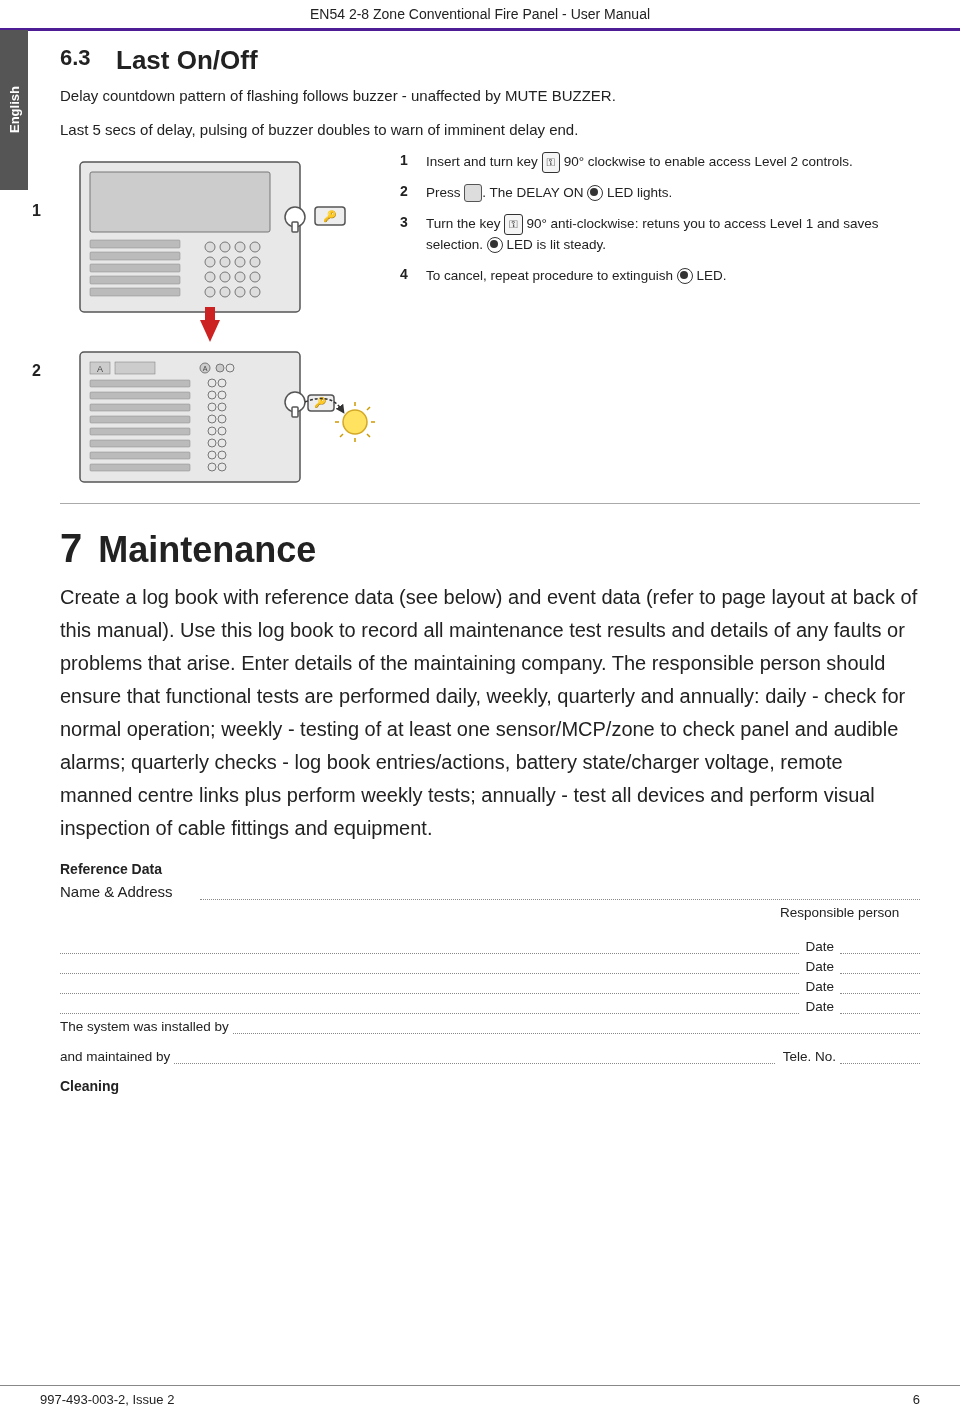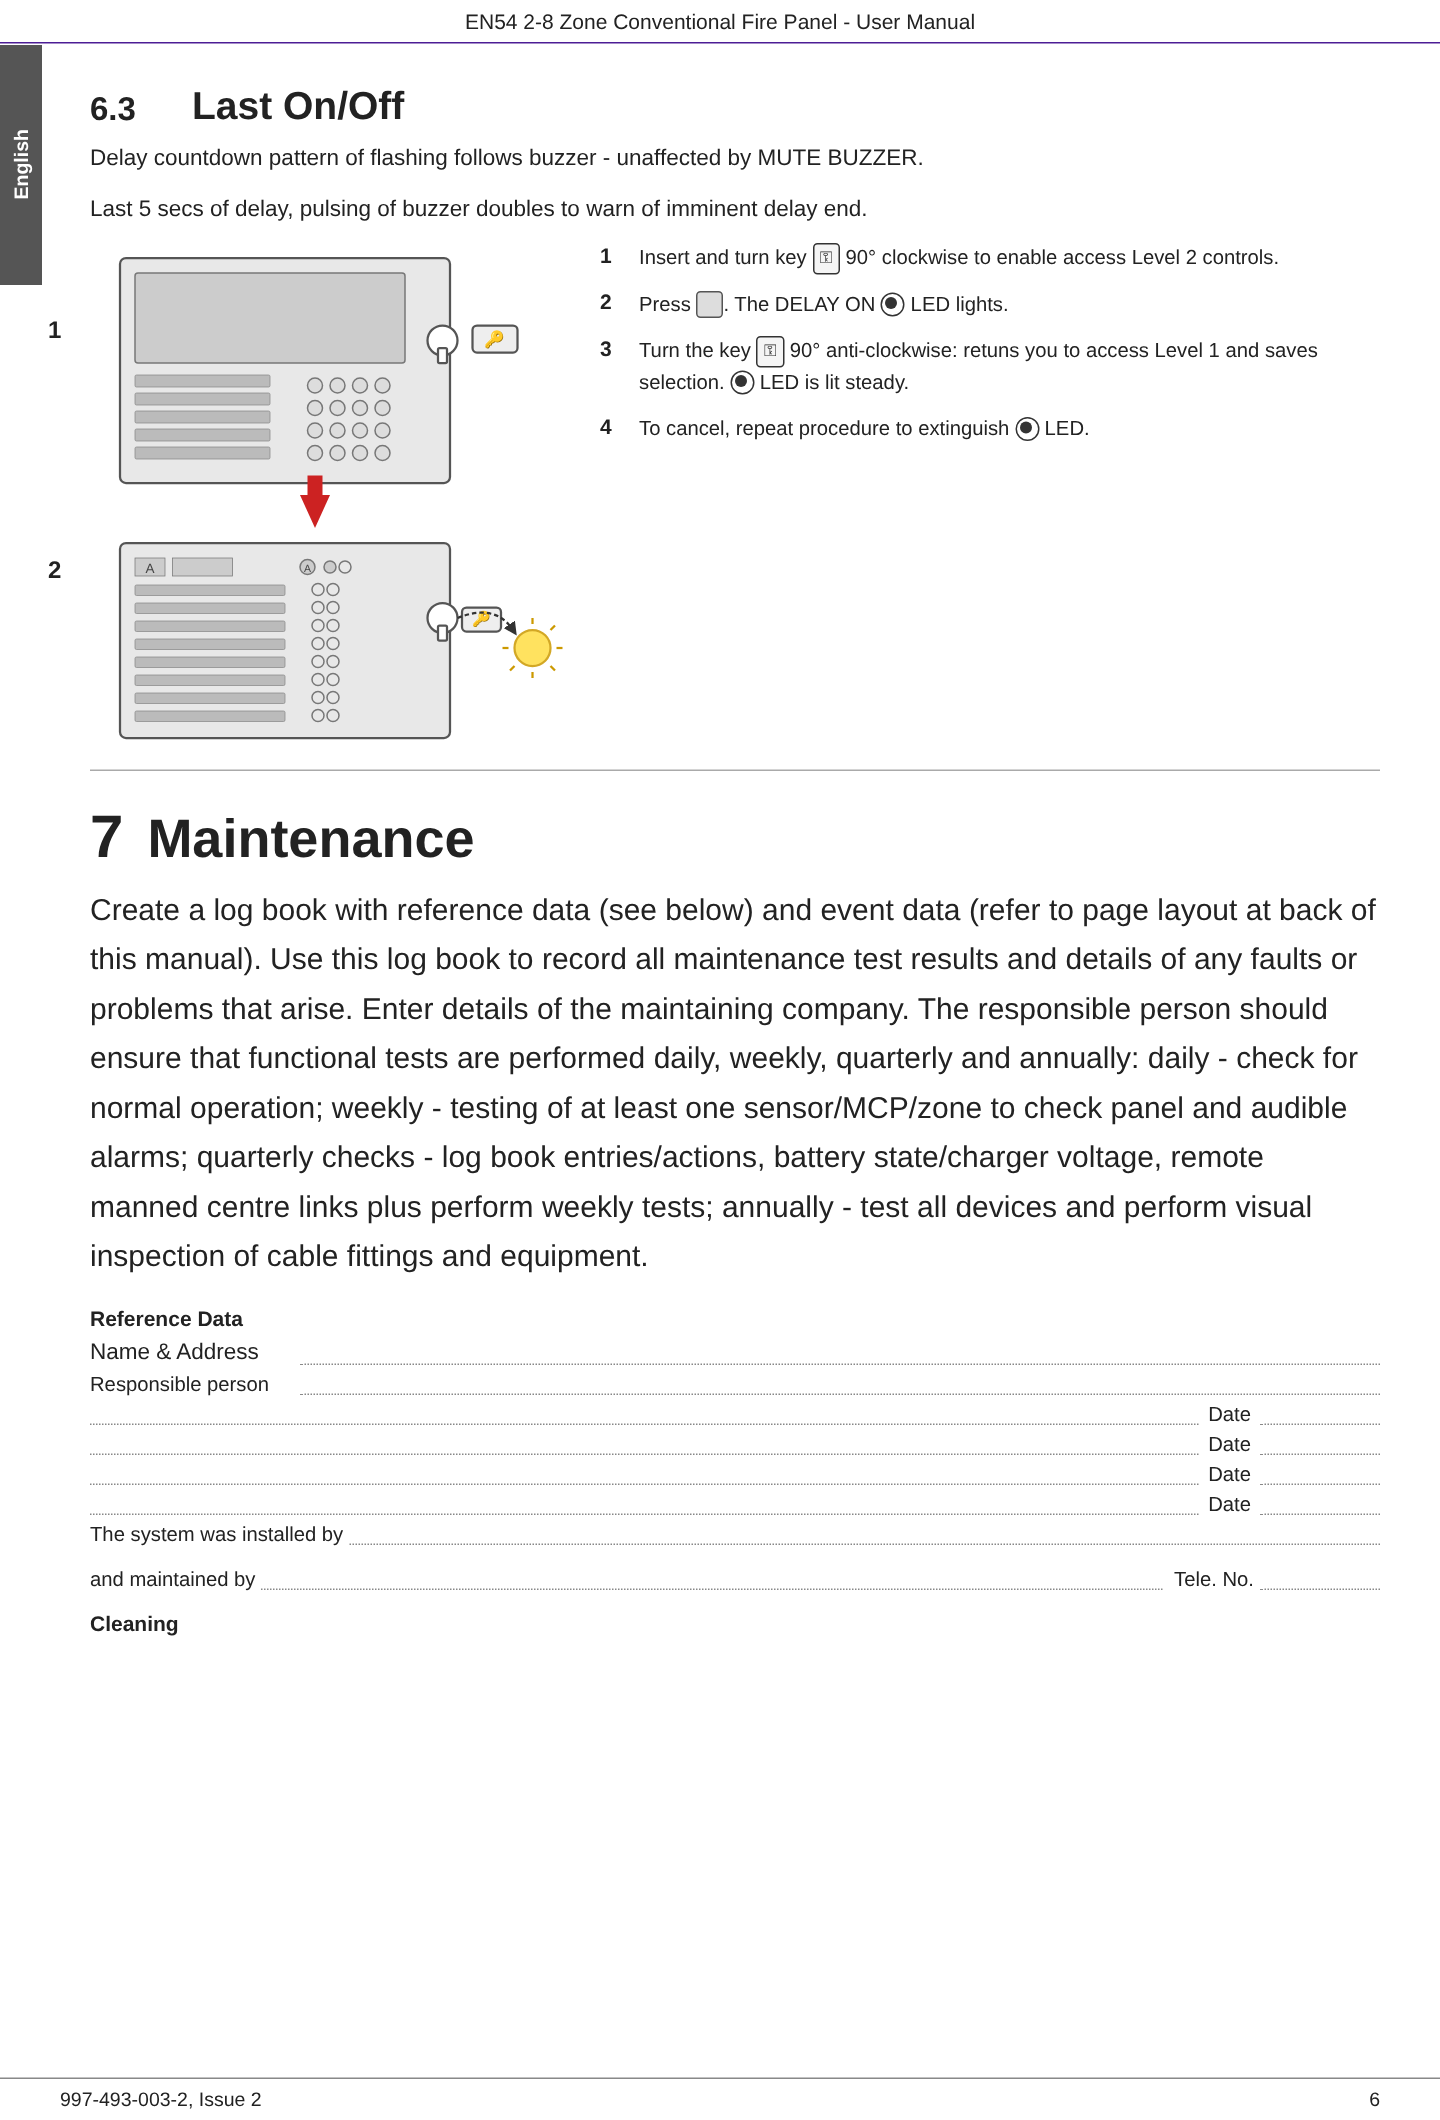--- a/index.html
+++ b/index.html
@@ -8,21 +8,21 @@
       background: #fff;
       color: #222;
       width: 960px;
       min-height: 1413px;
       position: relative;
       font-size: 14px;
     }
 
     
     .title-bar {
-      border-bottom: 1px solid #4c1d95;
+      border-bottom: 3px solid #4c1d95;
       text-align: center;
       padding: 6px 0;
       font-size: 14px;
       color: #222;
     }
 
     
     .footer {
       border-top: 1px solid #888;
       display: flex;
@@ -59,23 +59,23 @@
     .main-content {
       margin-left: 40px;
       margin-right: 20px;
       padding: 0 20px;
       padding-bottom: 40px;
     }
 
     
     .section-header {
       display: flex;
-      align-items: flex-end;
-      gap: 28px;
-      margin-top: 26px;
+      align-items: flex-start;
+      gap: 16px;
+      margin-top: 14px;
       margin-bottom: 8px;
     }
 
     .section-number {
       font-size: 22px;
       font-weight: bold;
       min-width: 40px;
     }
 
     .section-title {
@@ -410,21 +410,21 @@
   <div class="maintenance-body">Create a log book with reference data (see below) and event data (refer to page layout at back of this manual). Use this log book to record all maintenance test results and details of any faults or problems that arise. Enter details of the maintaining company. The responsible person should ensure that functional tests are performed daily, weekly, quarterly and annually: daily - check for normal operation; weekly - testing of at least one sensor/MCP/zone to check panel and audible alarms; quarterly checks - log book entries/actions, battery state/charger voltage, remote manned centre links plus perform weekly tests; annually - test all devices and perform visual inspection of cable fittings and equipment.</div>
 
   <div class="reference-section">
     <div class="reference-title">Reference Data</div>
 
     <div style="display:flex; align-items:flex-end; margin-bottom:5px; font-size:15px;">
       <span style="min-width:140px;">Name &amp; Address</span>
       <span style="flex:1; border-bottom:1px dotted #888; min-height:14px; display:block;"></span>
     </div>
 
-    <div style="display:flex; align-items:flex-end; margin-bottom:5px; font-size:13.5px;">
+    <div style="display:flex; align-items:flex-end; margin-bottom:5px; font-size:13.5px;flex-direction:column;">
       <span style="min-width:140px;">Responsible person</span>
       <span style="flex:1; border-bottom:1px dotted #888; min-height:14px; display:block;"></span>
     </div>
 
     <div style="display:flex; align-items:flex-end; margin-bottom:5px; font-size:13.5px;">
       <span style="flex:1; border-bottom:1px dotted #888; min-height:14px; display:block;"></span>
       <span style="margin:0 6px; white-space:nowrap;">Date</span>
       <span style="width:80px; border-bottom:1px dotted #888; min-height:14px; display:block;"></span>
     </div>
 

